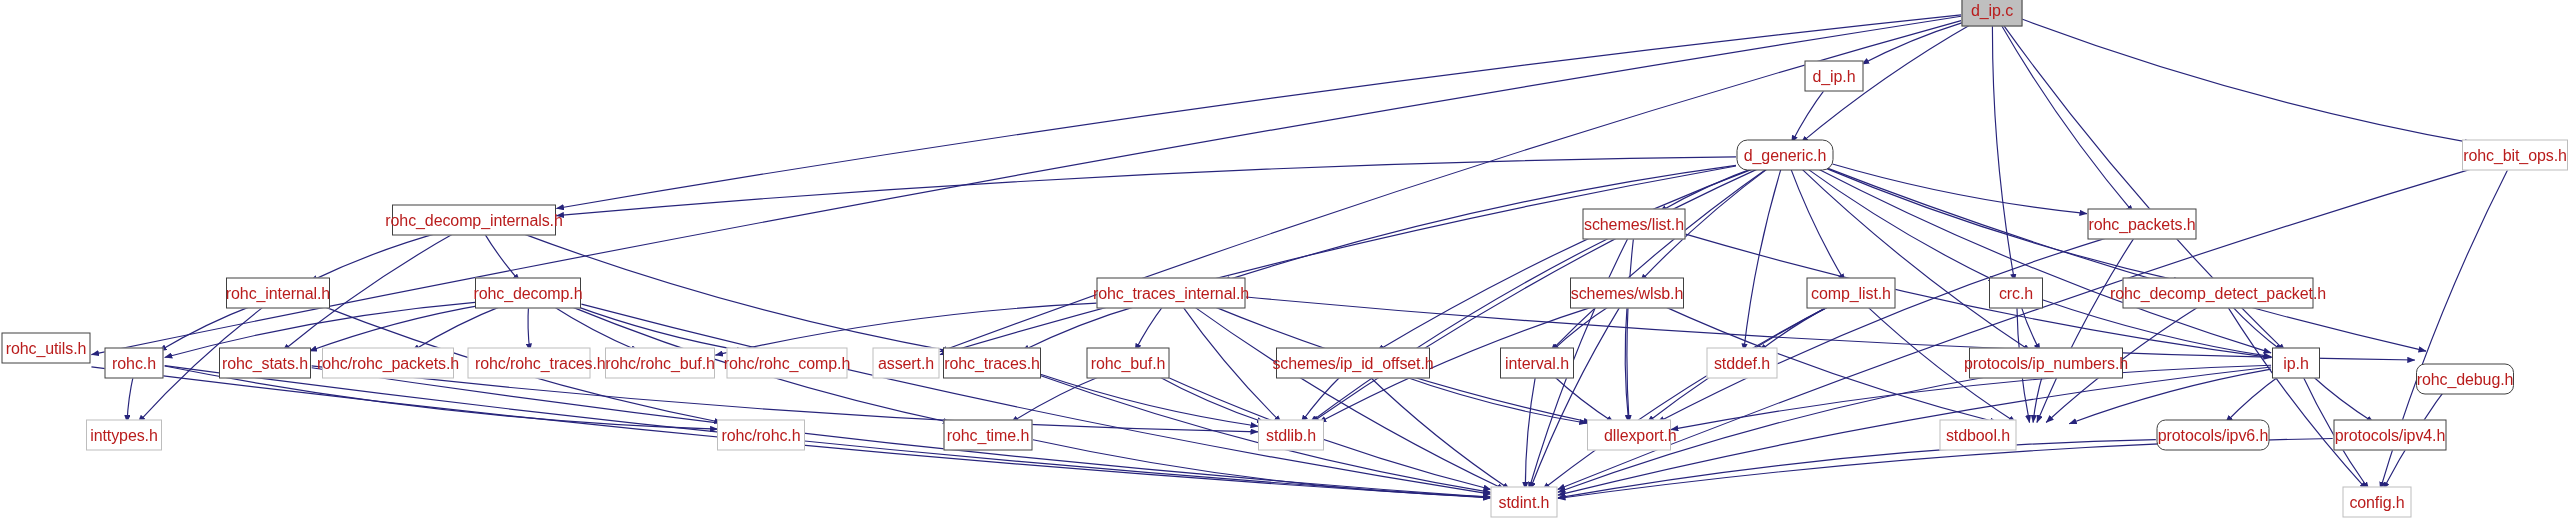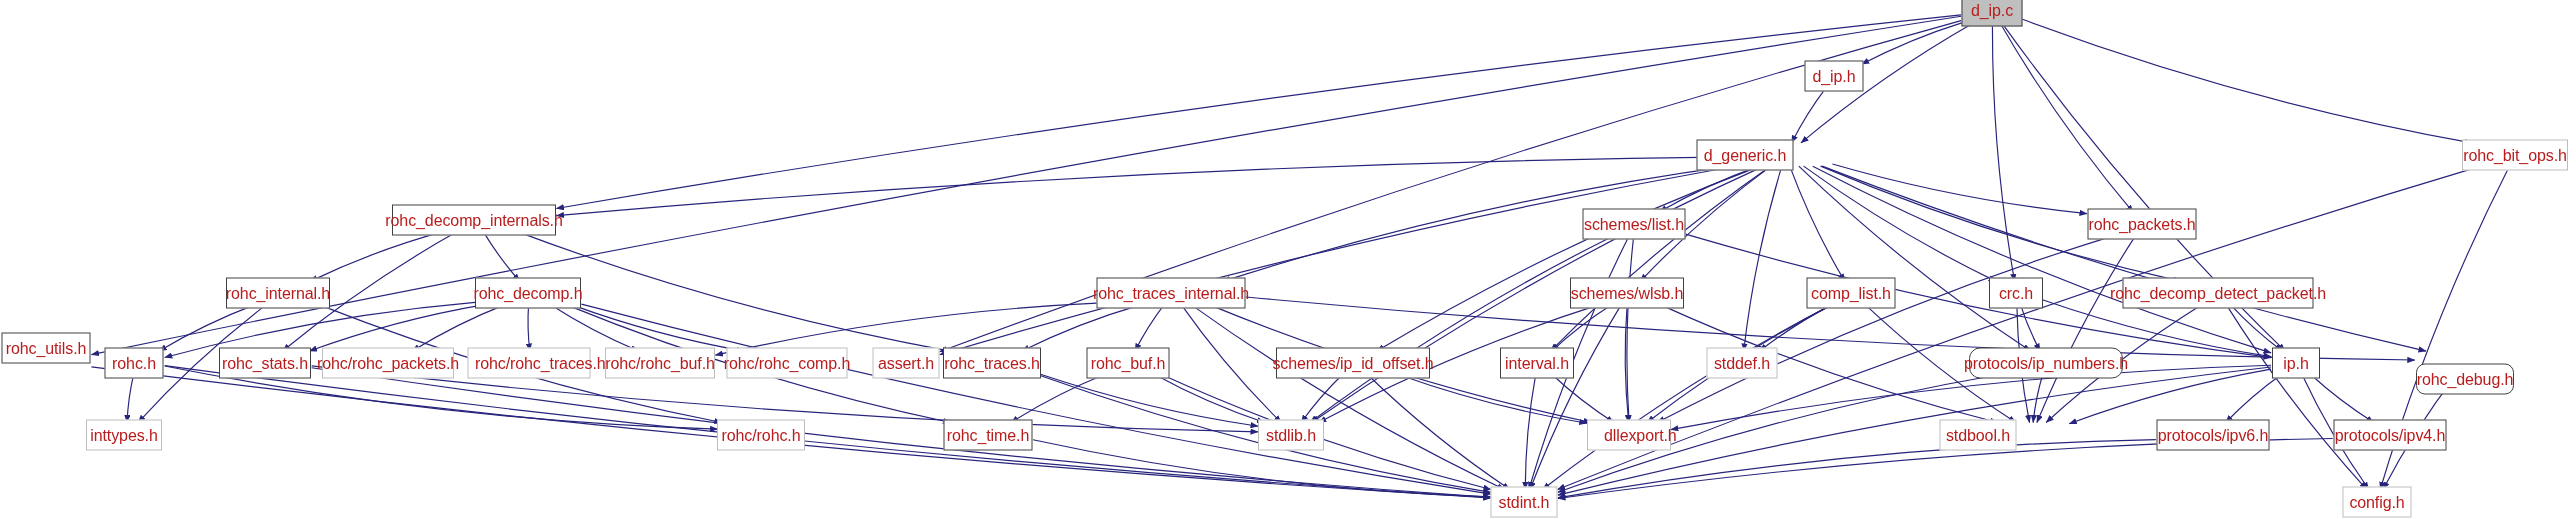--- a/index.html
+++ b/index.html
@@ -137,21 +137,21 @@
       <path d="M2012.2918454935623,186 Q2132.685,301.1737339055794 2271.708154506438,393" fill="none" stroke="#27247b" stroke-width="1.3" marker-end="url(#ah)"></path>
       <path d="M2490.8755364806866,341 Q2560.185,451.5762017167382 2648.1244635193134,548" fill="none" stroke="#27247b" stroke-width="1.3" marker-end="url(#ah)"></path>
       <path d="M2575.548387096774,419 Q2607.195,486.8706451612903 2650.451612903226,548" fill="none" stroke="#27247b" stroke-width="1.3" marker-end="url(#ah)"></path>
       <path d="M649.5,340.43363228699553 Q1153.1816949678218,472.2489126951243 1667.5,553.1636771300448" fill="none" stroke="#27247b" stroke-width="1.3" marker-end="url(#ah)"></path>
       <path d="M1885.5,262.1216216216216 Q2207.8867970748543,356.6556992533771 2541,400.3081081081081" fill="none" stroke="#27247b" stroke-width="1.3" marker-end="url(#ah)"></path>
       <path d="M1803.1666666666667,341 Q1767.16,363.96999999999997 1735.8333333333333,393" fill="none" stroke="#27247b" stroke-width="1.3" marker-end="url(#ah)"></path>
       <path d="M1226.5,339.3863636363636 Q1010.3797727272728,349.285 799.5,397.6136363636364" fill="none" stroke="#27247b" stroke-width="1.3" marker-end="url(#ah)"></path>
     </svg>
 <div class="node root" style="left: 1992px; top: 10.7px; width: 61px;">d_ip.c</div>
     <div class="node strong" style="left: 1834px; top: 76px; width: 59px;">d_ip.h</div>
-    <div class="node strong" style="left: 1745px; top: 155px; width: 97px;">d_generic.h</div>
+    <div class="node strong" style="left: 1785px; top: 155px; width: 97px; border-radius: 11px;">d_generic.h</div>
     <div class="node " style="left: 2515px; top: 155px; width: 106px;">rohc_bit_ops.h</div>
     <div class="node strong" style="left: 474px; top: 220px; width: 164px;">rohc_decomp_internals.h</div>
     <div class="node strong" style="left: 1634px; top: 224px; width: 103px;">schemes/list.h</div>
     <div class="node strong" style="left: 2142px; top: 224px; width: 109px;">rohc_packets.h</div>
     <div class="node strong" style="left: 278px; top: 293px; width: 104px;">rohc_internal.h</div>
     <div class="node strong" style="left: 528px; top: 293px; width: 106px;">rohc_decomp.h</div>
     <div class="node strong" style="left: 1171px; top: 293px; width: 149px;">rohc_traces_internal.h</div>
     <div class="node strong" style="left: 1627px; top: 293px; width: 114px;">schemes/wlsb.h</div>
     <div class="node strong" style="left: 1851px; top: 293px; width: 89px;">comp_list.h</div>
     <div class="node strong" style="left: 2016px; top: 293px; width: 54px;">crc.h</div>
@@ -162,27 +162,27 @@
     <div class="node " style="left: 388px; top: 363px; width: 132px;">rohc/rohc_packets.h</div>
     <div class="node " style="left: 529px; top: 363px; width: 123px; padding-left: 28px;">rohc/rohc_traces.h</div>
     <div class="node " style="left: 660px; top: 363px; width: 110px;">rohc/rohc_buf.h</div>
     <div class="node " style="left: 787px; top: 363px; width: 121px;">rohc/rohc_comp.h</div>
     <div class="node " style="left: 906px; top: 363px; width: 67px;">assert.h</div>
     <div class="node strong" style="left: 992px; top: 363px; width: 98px;">rohc_traces.h</div>
     <div class="node strong" style="left: 1128px; top: 363px; width: 83px;">rohc_buf.h</div>
     <div class="node strong" style="left: 1353px; top: 363px; width: 154px;">schemes/ip_id_offset.h</div>
     <div class="node strong" style="left: 1537px; top: 363px; width: 74px;">interval.h</div>
     <div class="node " style="left: 1742px; top: 363px; width: 71px;">stddef.h</div>
-    <div class="node strong" style="left: 2046px; top: 363px; width: 154px; border-radius: 11px;">protocols/ip_numbers.h</div>
+    <div class="node strong" style="left: 2046px; top: 363px; width: 154px;">protocols/ip_numbers.h</div>
     <div class="node strong" style="left: 2296px; top: 363px; width: 48px;">ip.h</div>
     <div class="node strong" style="left: 2465px; top: 379px; width: 98px; border-radius: 9px;">rohc_debug.h</div>
     <div class="node " style="left: 124px; top: 435px; width: 76px;">inttypes.h</div>
     <div class="node " style="left: 761px; top: 435px; width: 88px;">rohc/rohc.h</div>
     <div class="node strong" style="left: 988px; top: 435px; width: 89px;">rohc_time.h</div>
     <div class="node " style="left: 1291px; top: 435px; width: 66px;">stdlib.h</div>
     <div class="node " style="left: 1629px; top: 435px; width: 84px; padding-left: 28px;">dllexport.h</div>
     <div class="node " style="left: 1978px; top: 435px; width: 77px;">stdbool.h</div>
-    <div class="node strong" style="left: 2213px; top: 435px; width: 113px;">protocols/ipv6.h</div>
+    <div class="node strong" style="left: 2213px; top: 435px; width: 113px; border-radius: 9px;">protocols/ipv6.h</div>
     <div class="node strong" style="left: 2390px; top: 435px; width: 113px;">protocols/ipv4.h</div>
     <div class="node " style="left: 1524px; top: 502px; width: 67px;">stdint.h</div>
     <div class="node " style="left: 2377px; top: 502px; width: 69px;">config.h</div>
   </div>
 
 
 </body></html>

